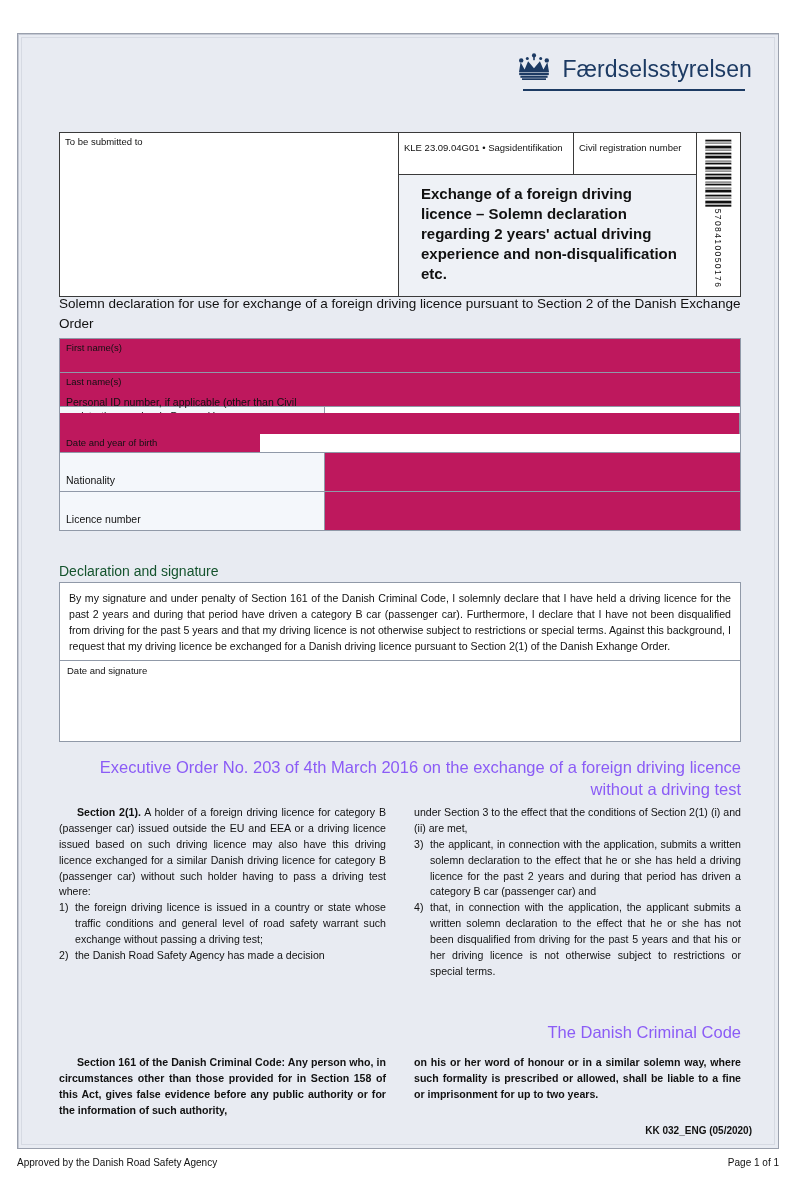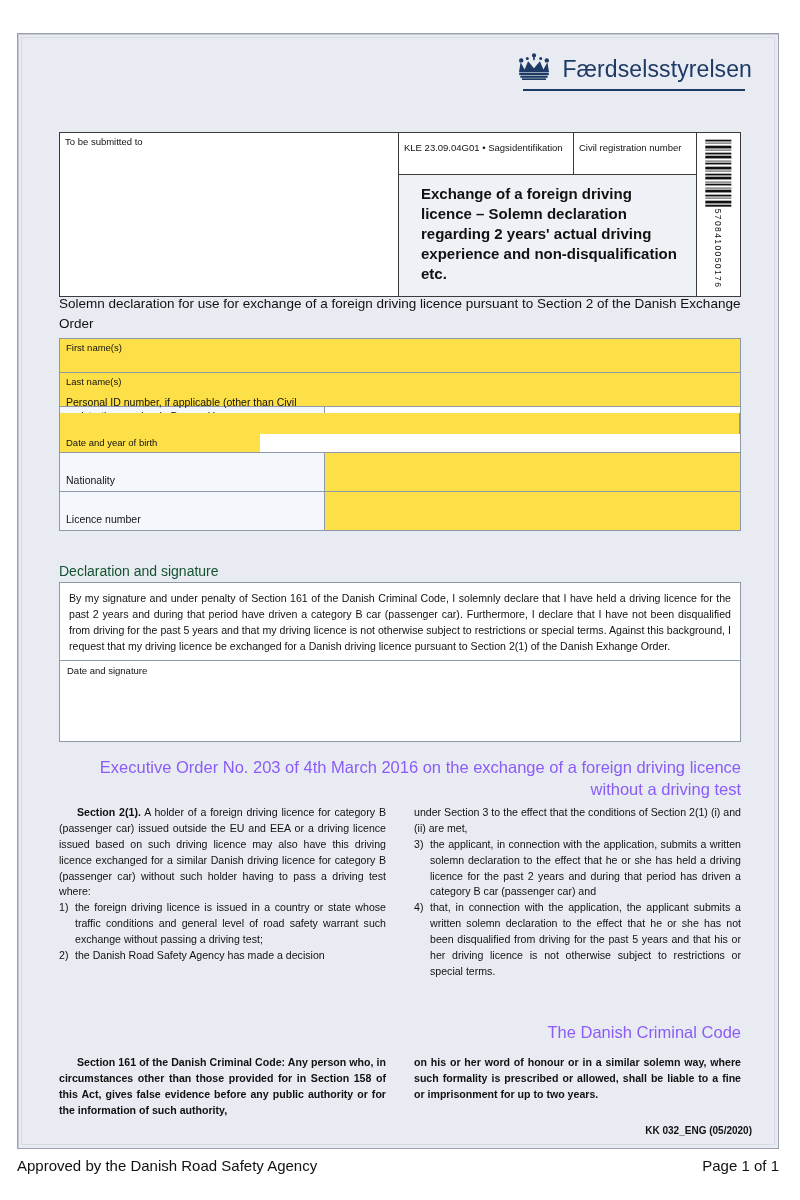--- a/index.html
+++ b/index.html
@@ -188,21 +188,21 @@
     box-sizing: border-box;
   }
   .tbl-row {
     display: flex;
     border-bottom: 1px solid #9099a8;
   }
   .tbl-row:last-child { border-bottom: none; }
   .cell {
     position: relative;
     box-sizing: border-box;
-    background: #fde047;
+    background: #be185d;
     padding: 3px 6px;
   }
   .cell.shade { background: #f4f7fb; }
   .cell.bdr-r { border-right: 1px solid #9099a8; }
   .cell .mini-label { display: block; }
 
   .row-name { height: 33px; }
   .row-id   { height: 45px; flex-direction: column; }
   .row-nat  { height: 38px; }
   .row-lic  { height: 38px; }
@@ -313,21 +313,21 @@
     font-weight: bold;
     color: #111;
   }
   .footer {
     position: absolute;
     left: 17px;
     top: 1157px;
     width: 762px;
     display: flex;
     justify-content: space-between;
-    font-size: 15px;
+    font-size: 10px;
     color: #111;
   }
 </style>
 </head>
 <body>
 
 <div class="page">
   <div class="page-inner"></div>
 
   <div class="logo-wrap">

